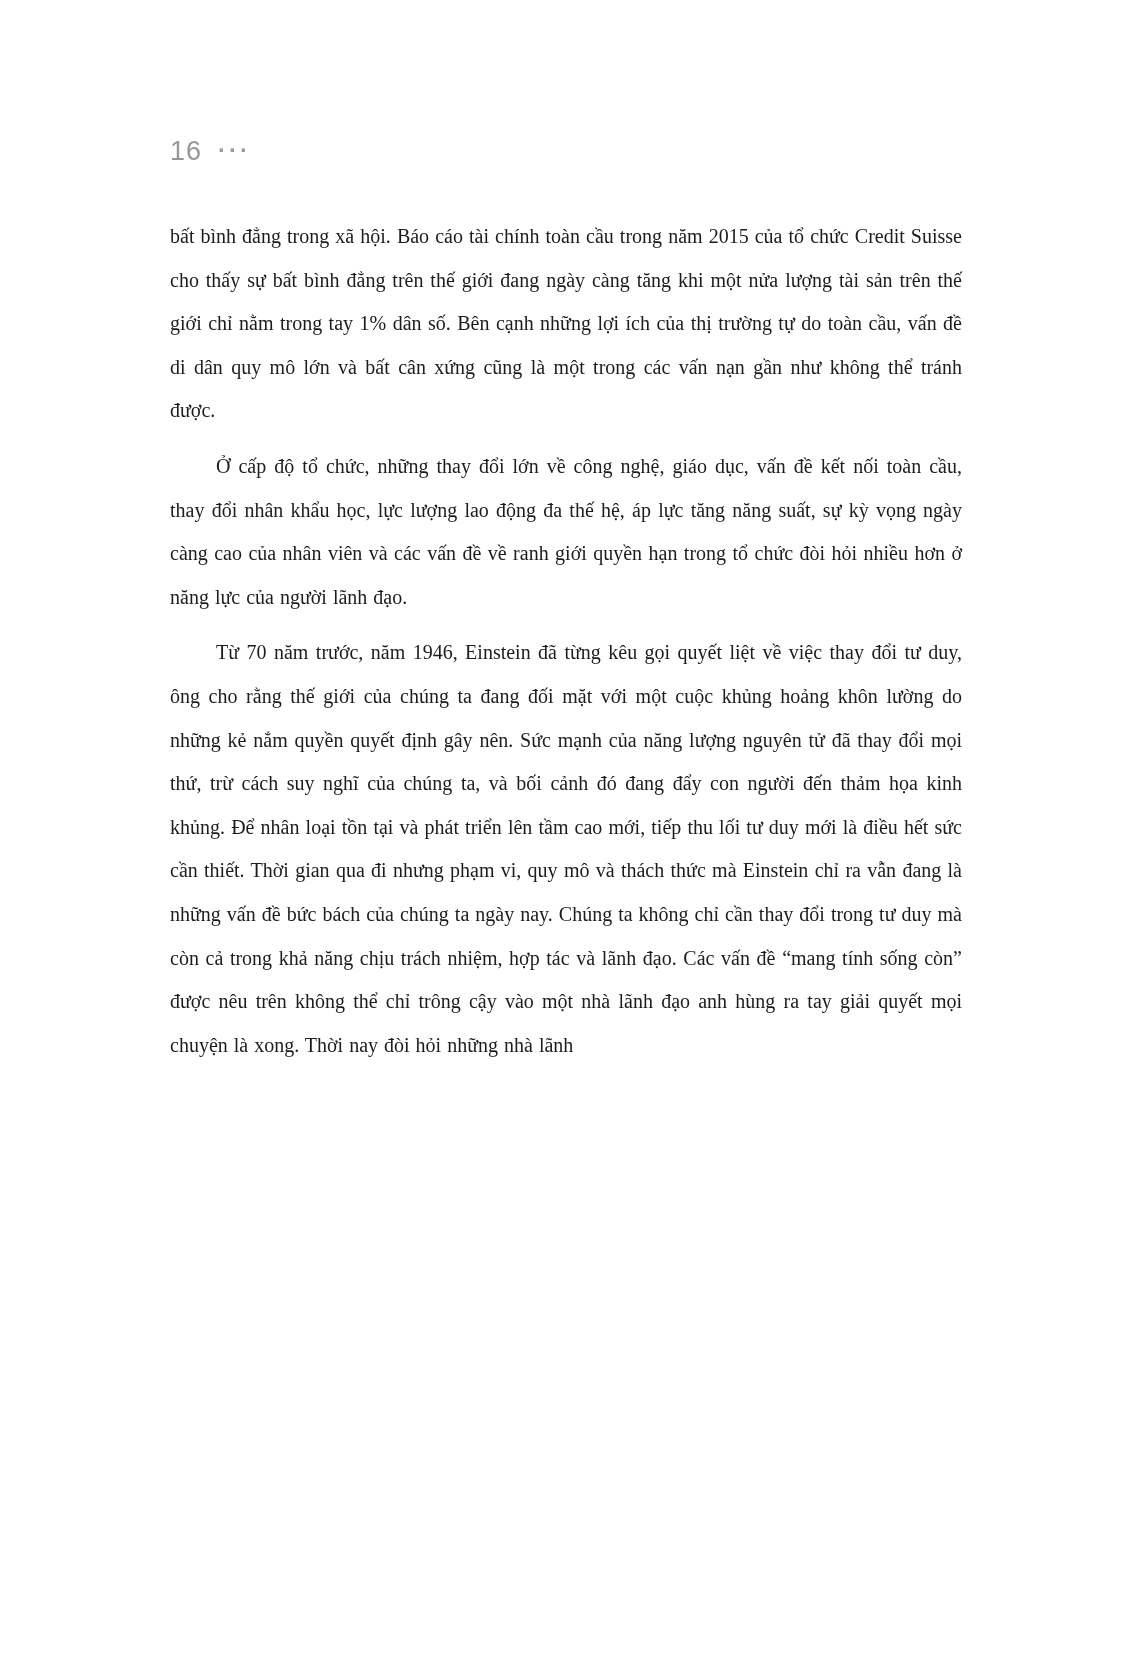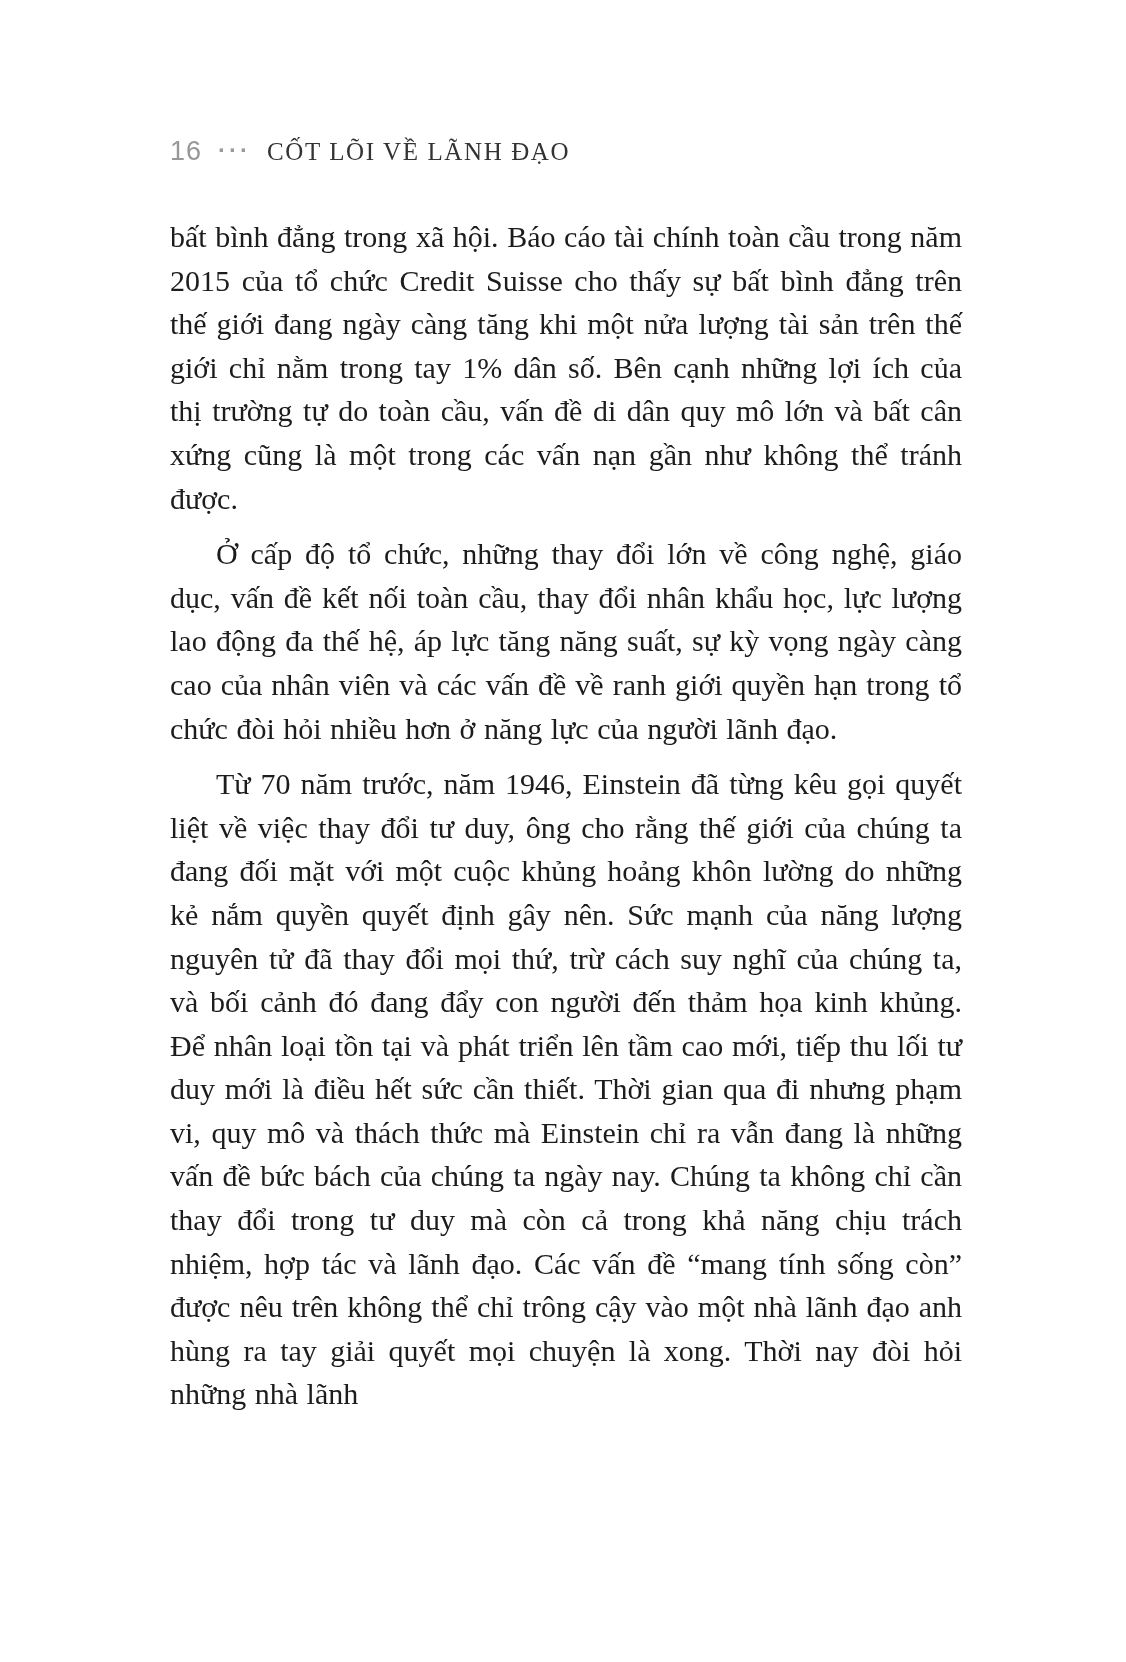--- a/index.html
+++ b/index.html
@@ -41,42 +41,41 @@
     top: -2px;
   }
   .running-title {
     font-family: "Liberation Serif", serif;
     font-size: 25px;
     color: #333333;
     letter-spacing: 1.6px;
     white-space: nowrap;
   }
   .body-text p {
-    font-size: 30px;
+    font-size: 20px;
     line-height: 43.6px;
     text-align: justify;
     margin: 0 0 12px 0;
     color: #1c1c1c;
     word-spacing: 1px;
   }
   .body-text p.indent {
     text-indent: 46px;
   }
   .quoted-italic {
   }
 </style>
 </head>
 <body>
 
 <div class="page">
 
   <div class="page-header">
     <span class="page-number">16</span>
     <span class="separator-dots">···</span>
-    <span class="running-title">CỐT LÕI VỀ LÃNH ĐẠO</span>
   </div>
 
   <div class="body-text">
     <p>bất bình đẳng trong xã hội. Báo cáo tài chính toàn cầu trong năm 2015 của tổ chức Credit Suisse cho thấy sự bất bình đẳng trên thế giới đang ngày càng tăng khi một nửa lượng tài sản trên thế giới chỉ nằm trong tay 1% dân số. Bên cạnh những lợi ích của thị trường tự do toàn cầu, vấn đề di dân quy mô lớn và bất cân xứng cũng là một trong các vấn nạn gần như không thể tránh được.</p>
 
     <p class="indent">Ở cấp độ tổ chức, những thay đổi lớn về công nghệ, giáo dục, vấn đề kết nối toàn cầu, thay đổi nhân khẩu học, lực lượng lao động đa thế hệ, áp lực tăng năng suất, sự kỳ vọng ngày càng cao của nhân viên và các vấn đề về ranh giới quyền hạn trong tổ chức đòi hỏi nhiều hơn ở năng lực của người lãnh đạo.</p>
 
     <p class="indent"><span>Từ 70 năm trước, năm 1946, Einstein đã từng kêu gọi quyết liệt về việc thay đổi tư duy, ông cho rằng thế giới của chúng ta đang đối mặt với một cuộc khủng hoảng khôn lường do những kẻ nắm quyền quyết định gây nên. Sức mạnh của năng lượng nguyên tử đã thay đổi mọi thứ, trừ cách suy nghĩ của chúng ta, và bối cảnh đó đang đẩy con người đến thảm họa kinh khủng. Để nhân loại tồn tại và phát triển lên tầm cao mới, tiếp thu lối tư duy mới là điều hết sức cần thiết. Thời gian qua đi nhưng phạm vi, quy mô và thách thức mà Einstein chỉ ra vẫn đang là những vấn đề bức bách của chúng ta ngày nay. Chúng ta không chỉ cần thay đổi trong tư duy mà còn cả trong khả năng chịu trách nhiệm, hợp tác và lãnh đạo. Các vấn đề </span><span class="quoted-italic">“mang tính sống còn”</span><span> được nêu trên không thể chỉ trông cậy vào một nhà lãnh đạo anh hùng ra tay giải quyết mọi chuyện là xong. Thời nay đòi hỏi những nhà lãnh</span></p>
   </div>
 

